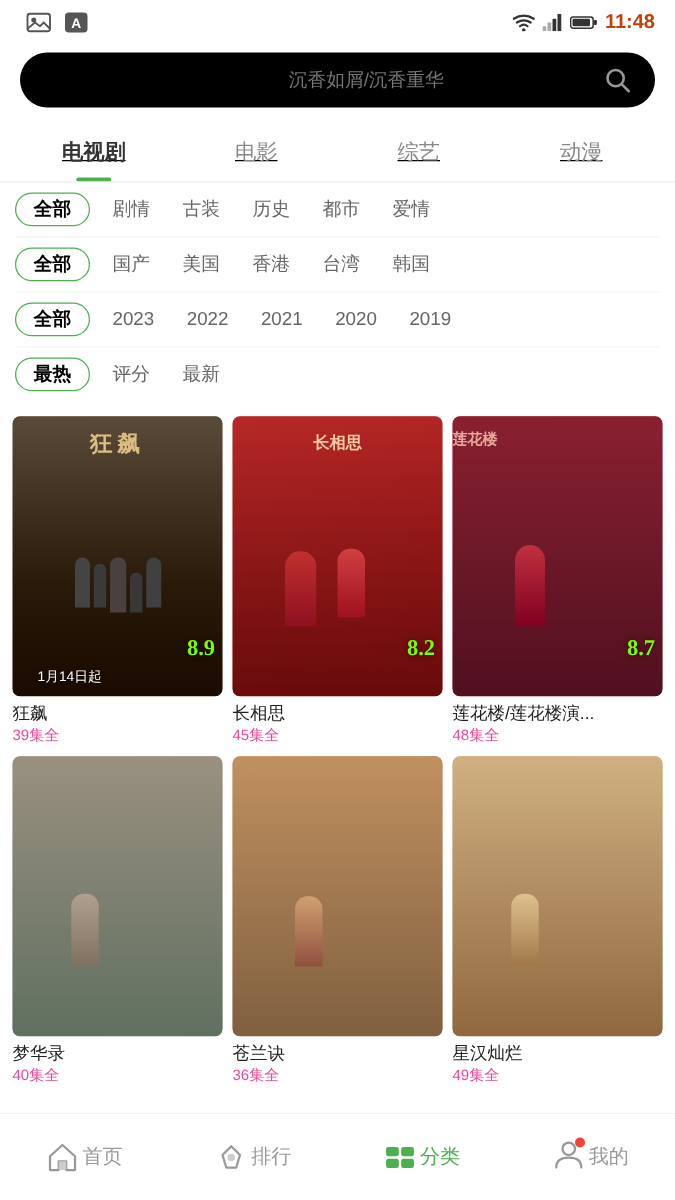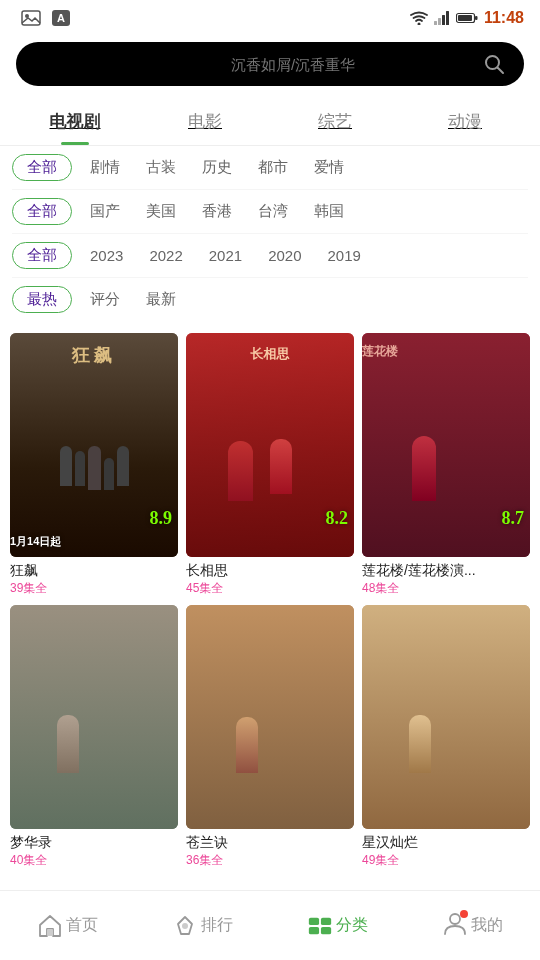--- a/index.html
+++ b/index.html
@@ -104,23 +104,23 @@
       flex-shrink: 0;
       font-size: 15px;
       color: #666;
       padding: 4px 8px;
       cursor: pointer;
       white-space: nowrap;
     }
     .filter-tag.selected {
       border: 1.5px solid #4CAF50;
       border-radius: 20px;
-      color: #4c1d95;
+      color: #000000;
       padding: 3px 14px;
-      font-weight: 400;
+      font-weight: 700;
     }
 
     
     .content-grid {
       display: grid;
       grid-template-columns: repeat(3, 1fr);
       gap: 8px;
       padding: 12px 10px 0;
     }
     .content-item {
@@ -140,25 +140,24 @@
       right: 6px;
       color: #7CFC00;
       font-size: 18px;
       font-weight: 700;
       text-shadow: 0 0 4px rgba(0,0,0,0.6);
       font-family: Liberation Serif, serif;
     }
     .date-badge {
       position: absolute;
       bottom: 8px;
-      left: 0;
+      left: 20px;
       color: #fff;
       font-size: 11px;
       text-shadow: 0 0 4px rgba(0,0,0,0.8);
-      font-weight: bold;
     }
     .content-title {
       font-size: 14px;
       color: #222;
       margin-top: 5px;
       white-space: nowrap;
       overflow: hidden;
       text-overflow: ellipsis;
     }
     .content-sub {

